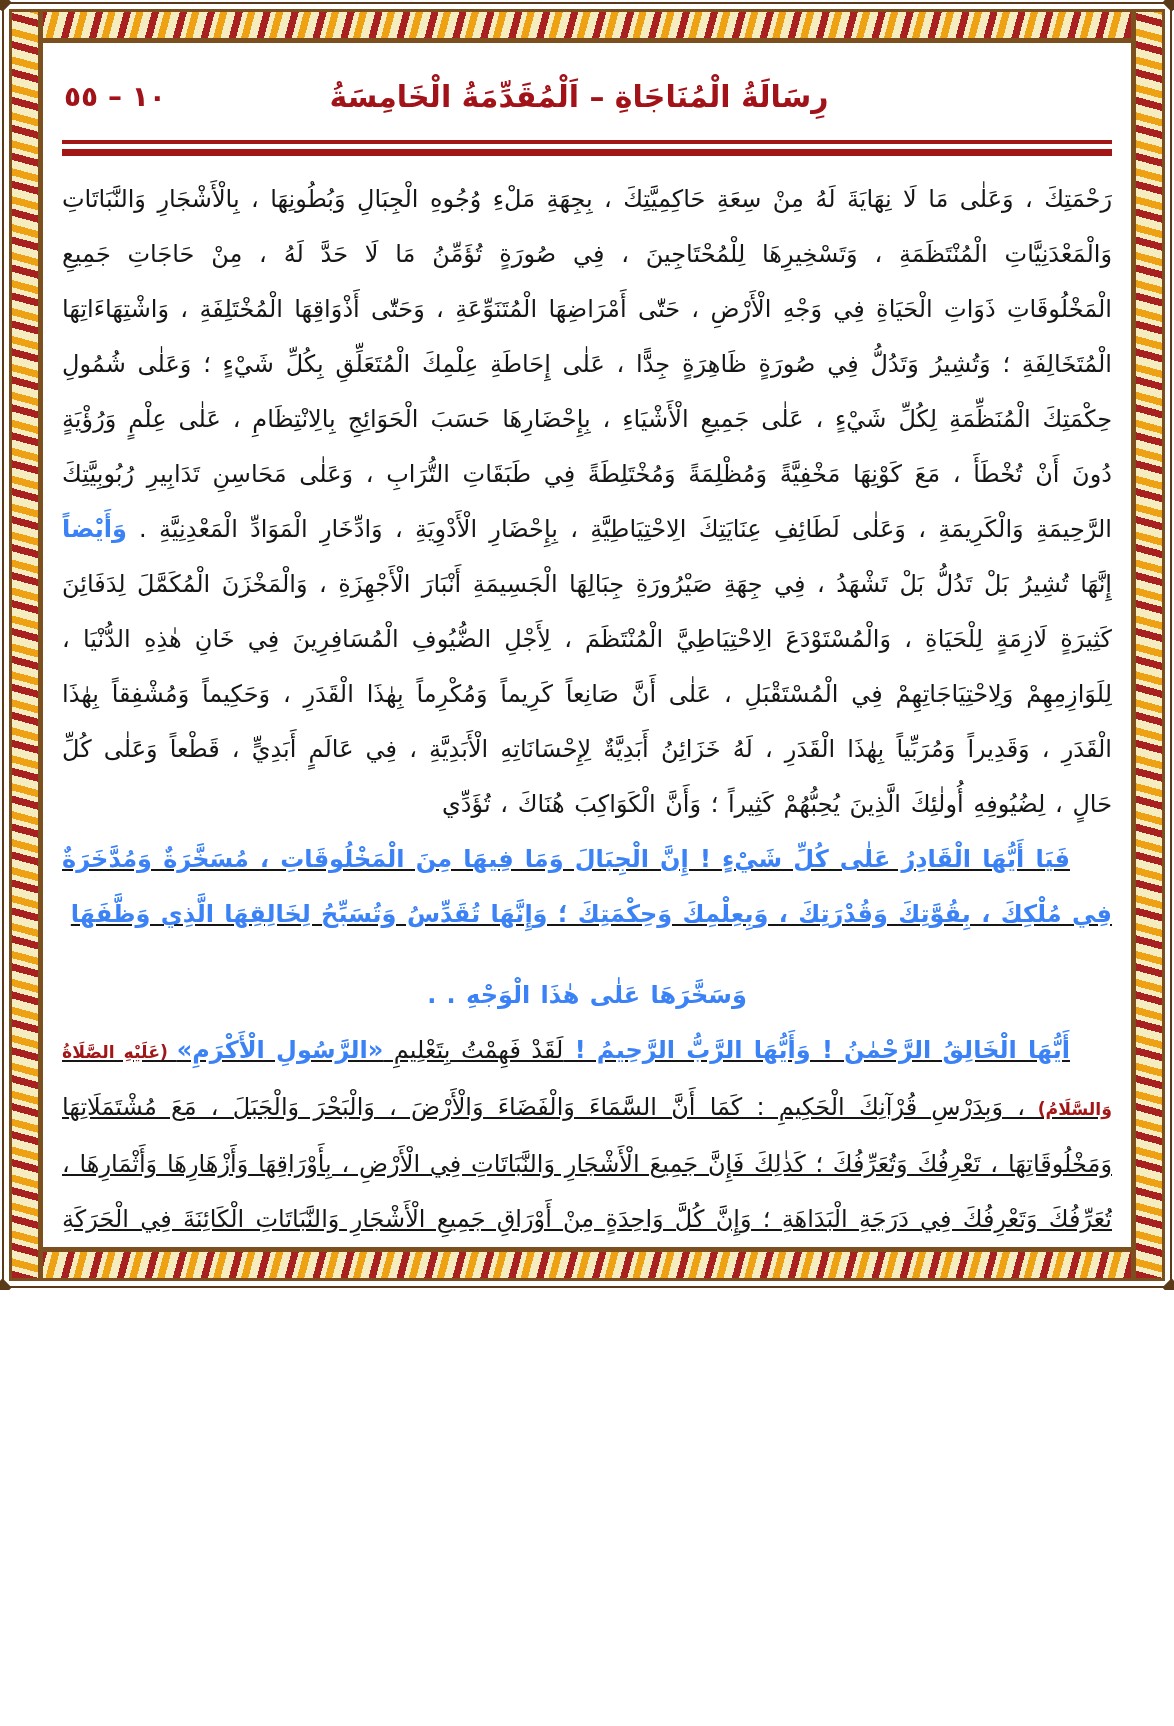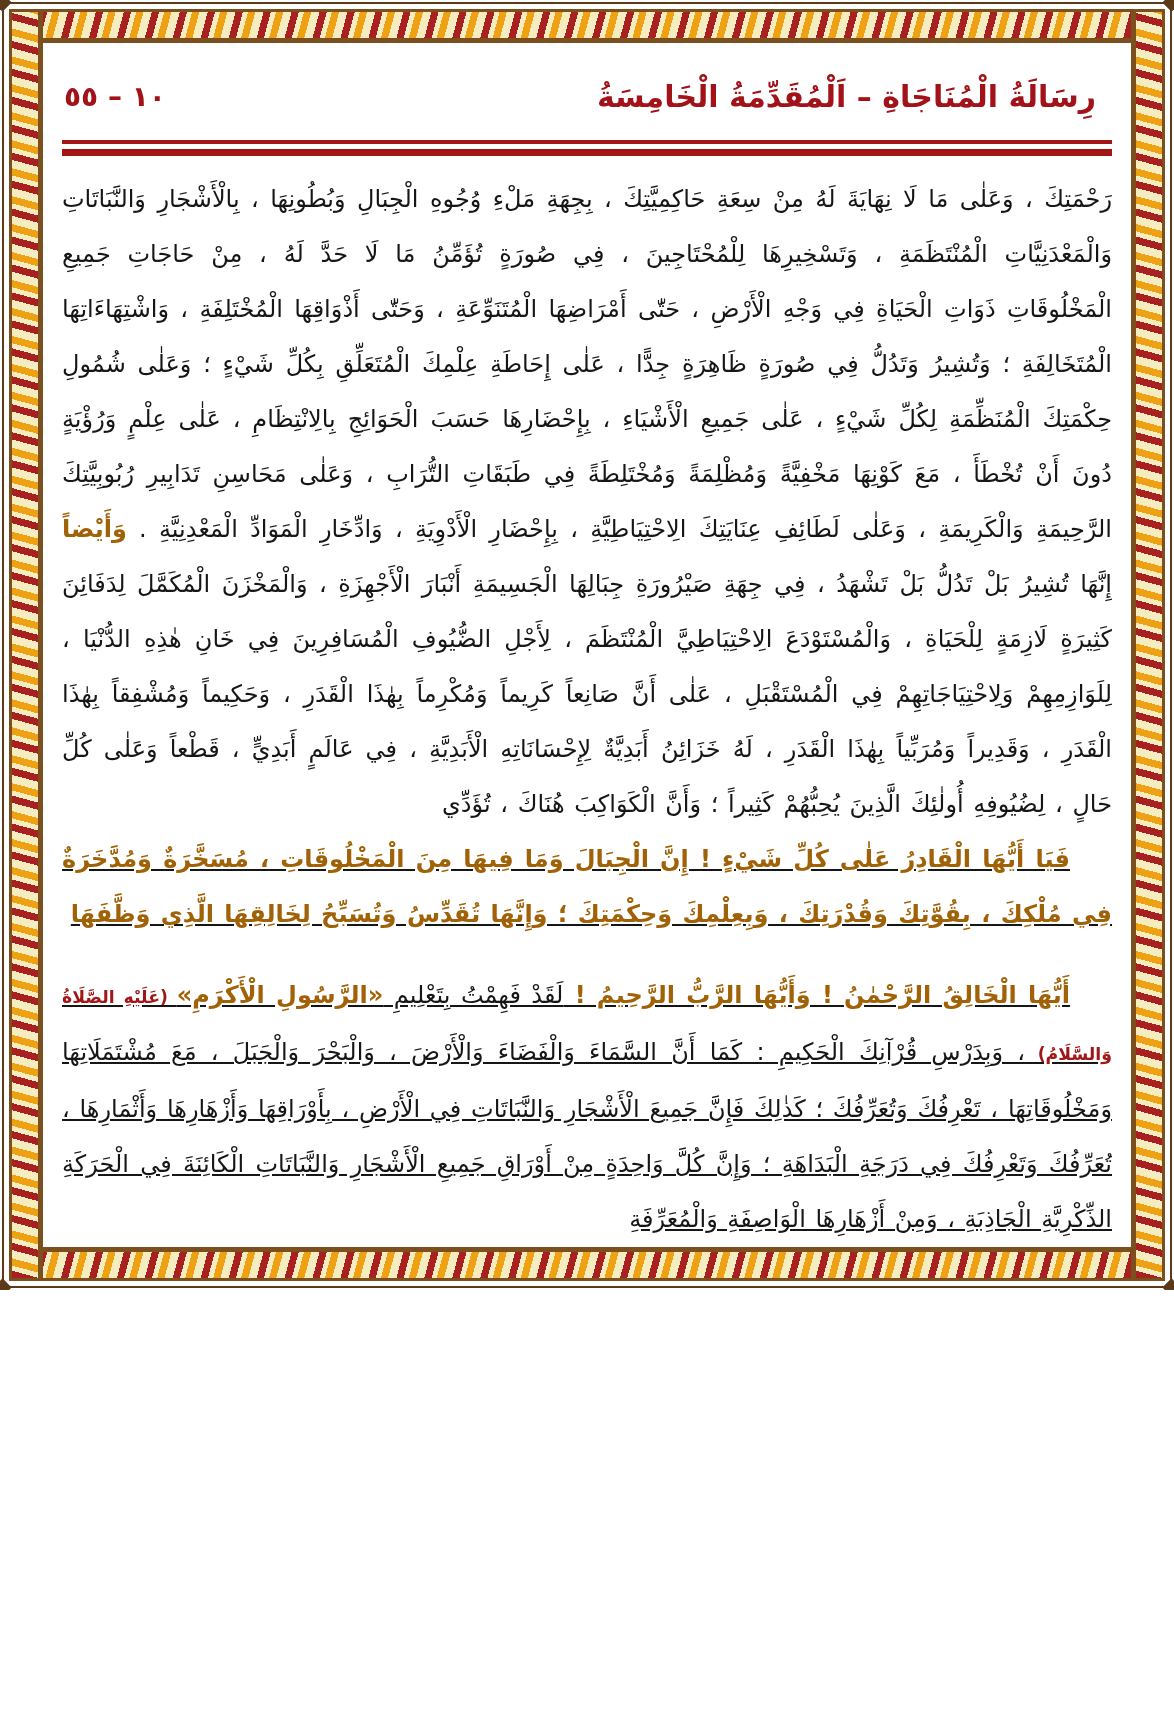--- a/index.html
+++ b/index.html
@@ -17,37 +17,37 @@
   .b-bottom{bottom:9px;left:9px;right:9px;height:26px;border-top-width:5px;}
   .b-left{left:9px;top:9px;bottom:9px;width:26px;border-right-width:5px;}
   .b-right{right:9px;top:9px;bottom:9px;width:26px;border-left-width:5px;}
   .corner{position:absolute;width:13px;height:13px;background:#5a3a18;transform:rotate(45deg);}
   .c-tl{top:-4px;left:-4px;} .c-tr{top:-4px;right:-4px;}
   .c-bl{bottom:-4px;left:-4px;} .c-br{bottom:-4px;right:-4px;}
 
   .content{position:absolute;top:52px;left:62px;right:62px;bottom:46px;overflow:hidden;}
 
   .header{position:relative;height:66px;margin-top:12px;}
-  .title{position:absolute;left:0;right:16px;top:0;margin:0;text-align:right;
+  .title{position:absolute;left:0;right:16px;top:0;margin:0;text-align:center;
          font-size:30px;font-weight:bold;color:#a11219;line-height:66px;}
   .page-num{position:absolute;left:2px;top:0;direction:rtl;
          font-size:28px;font-weight:bold;color:#a11219;line-height:66px;}
 
   .rule{height:5px;border-top:4px solid #a31616;border-bottom:7px solid #a31616;margin-top:10px;}
 
   .body{direction:rtl;margin-top:16px;font-size:24px;line-height:55px;
         color:#161616;text-align:justify;word-spacing:2px;}
   .para{margin:0;}
   .align-justify{text-align:justify;}
   .align-center{text-align:center;}
   .indent{text-indent:42px;text-decoration:underline;}
   .body p:nth-of-type(3){margin-top:26px;}
   .body p:nth-of-type(5){margin-top:26px;}
   .seg-black{color:#161616;}
-  .seg-red{color:#a16207;font-weight:bold;}
+  .seg-red{color:#3b82f6;font-weight:bold;}
   .seg-red-small{color:#a11616;font-weight:bold;font-size:0.72em;}
 </style>
 </head>
 <body>
 
 <div class="page">
   <div class="edge"></div>
   <div class="band band-h b-top"></div>
   <div class="band band-h b-bottom"></div>
   <div class="band band-v b-left"></div>
@@ -59,16 +59,17 @@
 
   <div class="content">
     <header class="header">
       <div class="page-num">١٠ – ٥٥</div>
       <h1 class="title">رِسَالَةُ الْمُنَاجَاةِ – اَلْمُقَدِّمَةُ الْخَامِسَةُ</h1>
     </header>
     <div class="rule"></div>
     <main class="body">
         <p class="para align-justify"><span class="seg-black">رَحْمَتِكَ ، وَعَلٰى مَا لَا نِهَايَةَ لَهُ مِنْ سِعَةِ حَاكِمِيَّتِكَ ، بِجِهَةِ مَلْءِ وُجُوهِ الْجِبَالِ وَبُطُونِهَا ، بِالْأَشْجَارِ وَالنَّبَاتَاتِ وَالْمَعْدَنِيَّاتِ الْمُنْتَظَمَةِ ، وَتَسْخِيرِهَا لِلْمُحْتَاجِينَ ، فِي صُورَةٍ تُؤَمِّنُ مَا لَا حَدَّ لَهُ ، مِنْ حَاجَاتِ جَمِيعِ الْمَخْلُوقَاتِ ذَوَاتِ الْحَيَاةِ فِي وَجْهِ الْأَرْضِ ، حَتّٰى أَمْرَاضِهَا الْمُتَنَوِّعَةِ ، وَحَتّٰى أَذْوَاقِهَا الْمُخْتَلِفَةِ ، وَاشْتِهَاءَاتِهَا الْمُتَخَالِفَةِ ؛ وَتُشِيرُ وَتَدُلُّ فِي صُورَةٍ ظَاهِرَةٍ جِدًّا ، عَلٰى إِحَاطَةِ عِلْمِكَ الْمُتَعَلِّقِ بِكُلِّ شَيْءٍ ؛ وَعَلٰى شُمُولِ حِكْمَتِكَ الْمُنَظِّمَةِ لِكُلِّ شَيْءٍ ، عَلٰى جَمِيعِ الْأَشْيَاءِ ، بِإِحْضَارِهَا حَسَبَ الْحَوَائِجِ بِالِانْتِظَامِ ، عَلٰى عِلْمٍ وَرُؤْيَةٍ دُونَ أَنْ تُخْطَأَ ، مَعَ كَوْنِهَا مَخْفِيَّةً وَمُظْلِمَةً وَمُخْتَلِطَةً فِي طَبَقَاتِ التُّرَابِ ، وَعَلٰى مَحَاسِنِ تَدَابِيرِ رُبُوبِيَّتِكَ الرَّحِيمَةِ وَالْكَرِيمَةِ ، وَعَلٰى لَطَائِفِ عِنَايَتِكَ الِاحْتِيَاطِيَّةِ ، بِإِحْضَارِ الْأَدْوِيَةِ ، وَادِّخَارِ الْمَوَادِّ الْمَعْدِنِيَّةِ . </span><span class="seg-red">وَأَيْضاً</span><span class="seg-black"> إِنَّهَا تُشِيرُ بَلْ تَدُلُّ بَلْ تَشْهَدُ ، فِي جِهَةِ صَيْرُورَةِ جِبَالِهَا الْجَسِيمَةِ أَنْبَارَ الْأَجْهِزَةِ ، وَالْمَخْزَنَ الْمُكَمَّلَ لِدَفَائِنَ كَثِيرَةٍ لَازِمَةٍ لِلْحَيَاةِ ، وَالْمُسْتَوْدَعَ الِاحْتِيَاطِيَّ الْمُنْتَظَمَ ، لِأَجْلِ الضُّيُوفِ الْمُسَافِرِينَ فِي خَانِ هٰذِهِ الدُّنْيَا ، لِلَوَازِمِهِمْ وَلِاحْتِيَاجَاتِهِمْ فِي الْمُسْتَقْبَلِ ، عَلٰى أَنَّ صَانِعاً كَرِيماً وَمُكْرِماً بِهٰذَا الْقَدَرِ ، وَحَكِيماً وَمُشْفِقاً بِهٰذَا الْقَدَرِ ، وَقَدِيراً وَمُرَبِّياً بِهٰذَا الْقَدَرِ ، لَهُ خَزَائِنُ أَبَدِيَّةٌ لِإِحْسَانَاتِهِ الْأَبَدِيَّةِ ، فِي عَالَمٍ أَبَدِيٍّ ، قَطْعاً وَعَلٰى كُلِّ حَالٍ ، لِضُيُوفِهِ أُولٰئِكَ الَّذِينَ يُحِبُّهُمْ كَثِيراً ؛ وَأَنَّ الْكَوَاكِبَ هُنَاكَ ، تُؤَدِّي</span></p>
         <p class="para align-justify indent"><span class="seg-red">فَيَا أَيُّهَا الْقَادِرُ عَلٰى كُلِّ شَيْءٍ ! إِنَّ الْجِبَالَ وَمَا فِيهَا مِنَ الْمَخْلُوقَاتِ ، مُسَخَّرَةٌ وَمُدَّخَرَةٌ فِي مُلْكِكَ ، بِقُوَّتِكَ وَقُدْرَتِكَ ، وَبِعِلْمِكَ وَحِكْمَتِكَ ؛ وَإِنَّهَا تُقَدِّسُ وَتُسَبِّحُ لِخَالِقِهَا الَّذِي وَظَّفَهَا</span></p>
+        <p class="para align-center"><span class="seg-red">وَسَخَّرَهَا عَلٰى هٰذَا الْوَجْهِ . .</span></p>
         <p class="para align-justify indent"><span class="seg-red">أَيُّهَا الْخَالِقُ الرَّحْمٰنُ ! وَأَيُّهَا الرَّبُّ الرَّحِيمُ ! </span><span class="seg-black">لَقَدْ فَهِمْتُ بِتَعْلِيمِ </span><span class="seg-red">«الرَّسُولِ الْأَكْرَمِ»</span><span class="seg-red-small"> (عَلَيْهِ الصَّلَاةُ وَالسَّلَامُ) </span><span class="seg-black">، وَبِدَرْسِ قُرْآنِكَ الْحَكِيمِ : كَمَا أَنَّ السَّمَاءَ وَالْفَضَاءَ وَالْأَرْضَ ، وَالْبَحْرَ وَالْجَبَلَ ، مَعَ مُشْتَمَلَاتِهَا وَمَخْلُوقَاتِهَا ، تَعْرِفُكَ وَتُعَرِّفُكَ ؛ كَذٰلِكَ فَإِنَّ جَمِيعَ الْأَشْجَارِ وَالنَّبَاتَاتِ فِي الْأَرْضِ ، بِأَوْرَاقِهَا وَأَزْهَارِهَا وَأَثْمَارِهَا ، تُعَرِّفُكَ وَتَعْرِفُكَ فِي دَرَجَةِ الْبَدَاهَةِ ؛ وَإِنَّ كُلَّ وَاحِدَةٍ مِنْ أَوْرَاقِ جَمِيعِ الْأَشْجَارِ وَالنَّبَاتَاتِ الْكَائِنَةَ فِي الْحَرَكَةِ الذِّكْرِيَّةِ الْجَاذِبَةِ ، وَمِنْ أَزْهَارِهَا الْوَاصِفَةِ وَالْمُعَرِّفَةِ</span></p>
       </main>
   </div>
 </div>
 
 </body></html>

